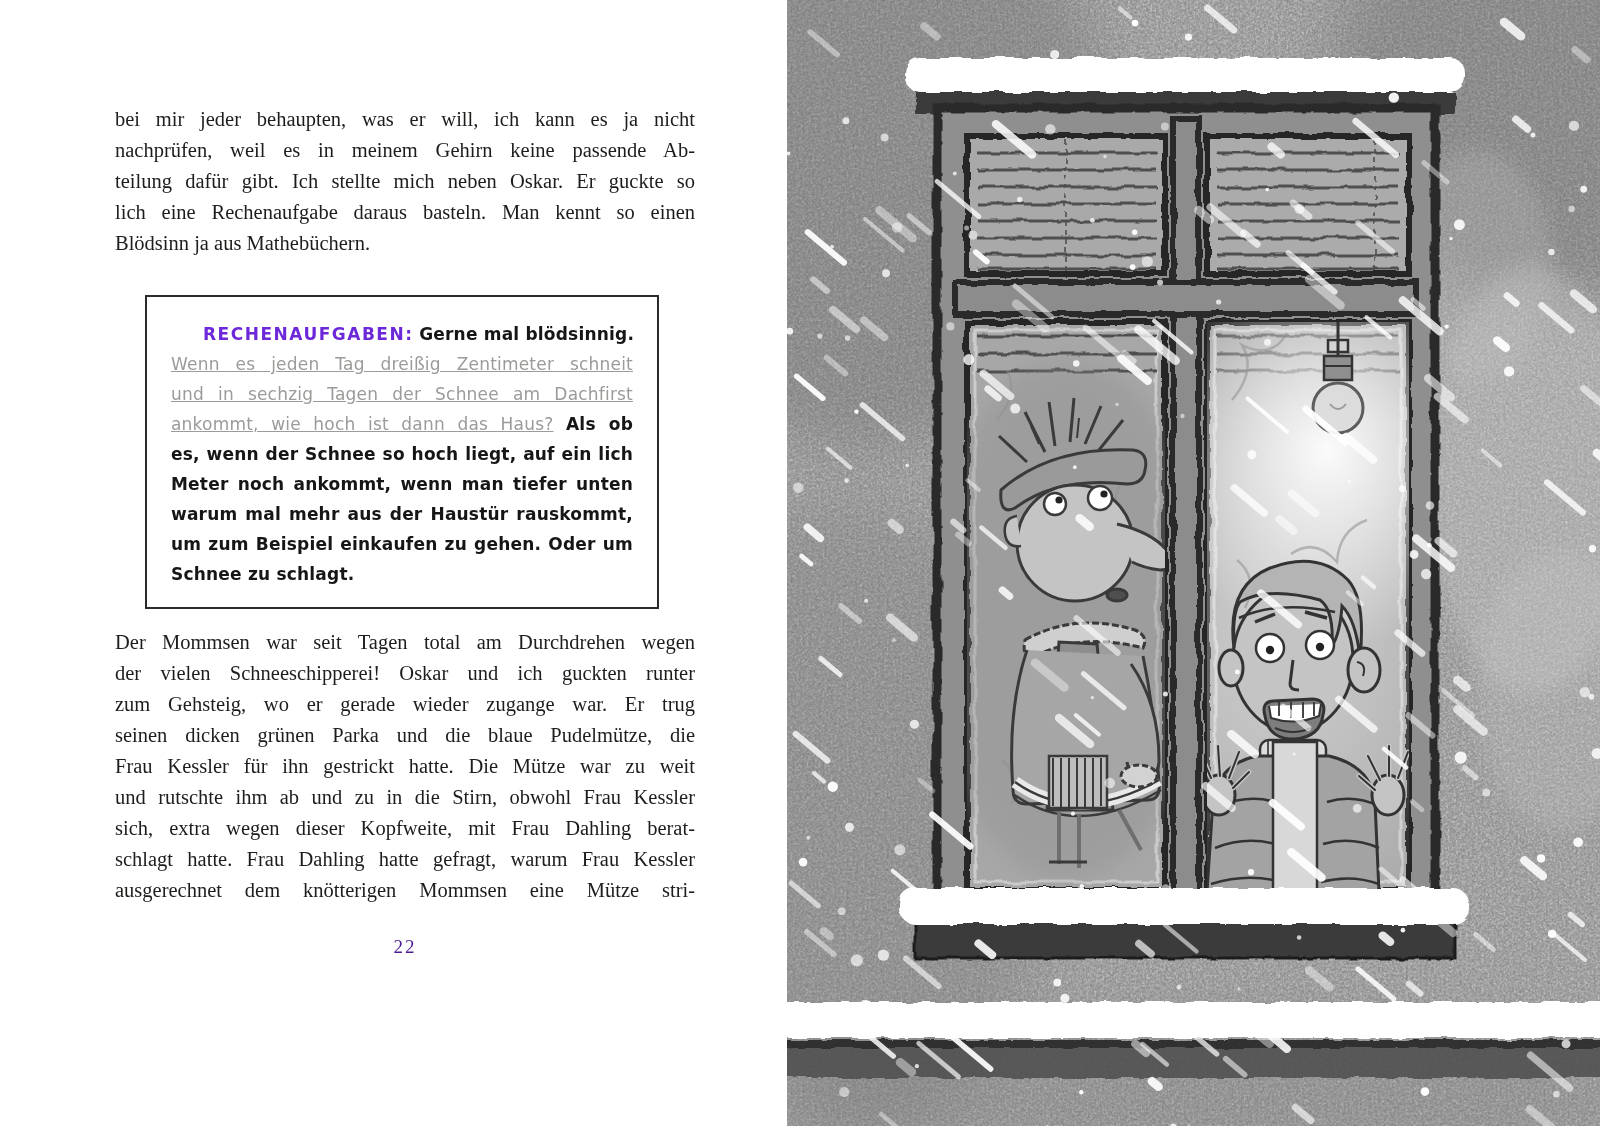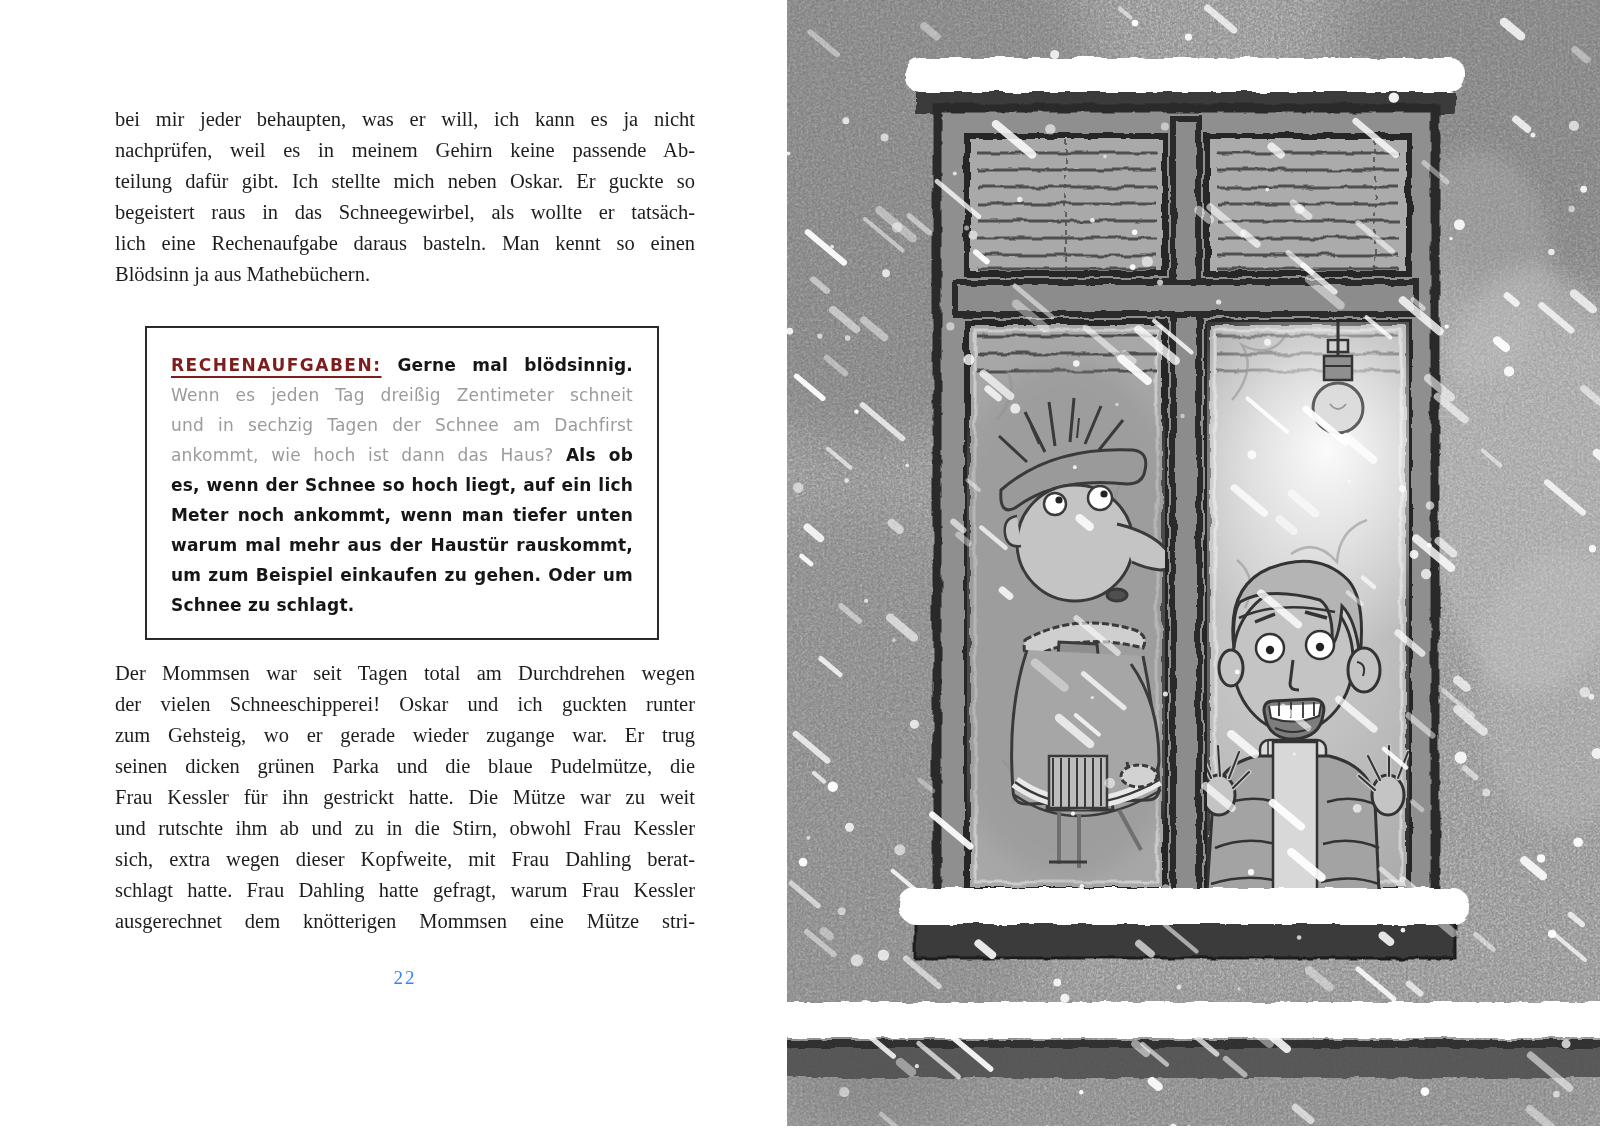--- a/index.html
+++ b/index.html
@@ -18,45 +18,44 @@
     box-sizing:border-box;margin:36px 0 0 30px;width:514px;
     border:2px solid #2a2a2a;padding:22px 24px 18px 24px;background:#ffffff;
     font-family:"DejaVu Sans", sans-serif;
   }
   .hline{
     font-size:17px;line-height:30px;white-space:nowrap;
     text-align:justify;text-align-last:justify;letter-spacing:.2px;
   }
   .hline.last{text-align-last:left;}
   .bb{font-weight:bold;color:#161616;}
-  .gray{font-weight:normal;color:#9b9b99;}
+  .gray{font-weight:normal;color:#9b9b99;text-decoration:underline;}
   .box-heading{
-    font-weight:bold;color:#7f1d1d;letter-spacing:1.5px;
-    text-decoration:underline;text-decoration-thickness:2px;text-underline-offset:5px;
+    font-weight:bold;color:#6d28d9;letter-spacing:1.5px;
+    text-decoration-thickness:2px;text-underline-offset:5px;margin-left:32px;
   }
   .para2{margin-top:18px;}
   .page-number{
-    margin-top:30px;text-align:center;font-size:19px;letter-spacing:2px;color:#3b82f6;
+    margin-top:30px;text-align:center;font-size:19px;letter-spacing:2px;color:#4c1d95;
   }
   
   .illustration{position:absolute;left:787px;top:0;width:813px;height:1131px;overflow:hidden;}
   .illustration svg{display:block;}
 </style>
 </head>
 <body>
 
 <div class="spread">
 
   <div class="left-text">
 
     <div>
       <div class="bline">bei mir jeder behaupten, was er will, ich kann es ja nicht</div>
       <div class="bline">nachprüfen, weil es in meinem Gehirn keine passende Ab-</div>
       <div class="bline">teilung dafür gibt. Ich stellte mich neben Oskar. Er guckte so</div>
-      <div class="bline">begeistert raus in das Schneegewirbel, als wollte er tatsäch-</div>
       <div class="bline">lich eine Rechenaufgabe daraus basteln. Man kennt so einen</div>
       <div class="bline last">Blödsinn ja aus Mathebüchern.</div>
     </div>
 
     <div class="info-box">
       <div class="hline"><span class="box-heading">RECHENAUFGABEN:</span> <span class="bb">Gerne mal blödsinnig.</span></div>
       <div class="hline gray">Wenn es jeden Tag dreißig Zentimeter schneit</div>
       <div class="hline gray">und in sechzig Tagen der Schnee am Dachfirst</div>
       <div class="hline"><span class="gray">ankommt, wie hoch ist dann das Haus?</span> <span class="bb">Als ob</span></div>
       <div class="hline bb">es, wenn der Schnee so hoch liegt, auf ein lich</div>

